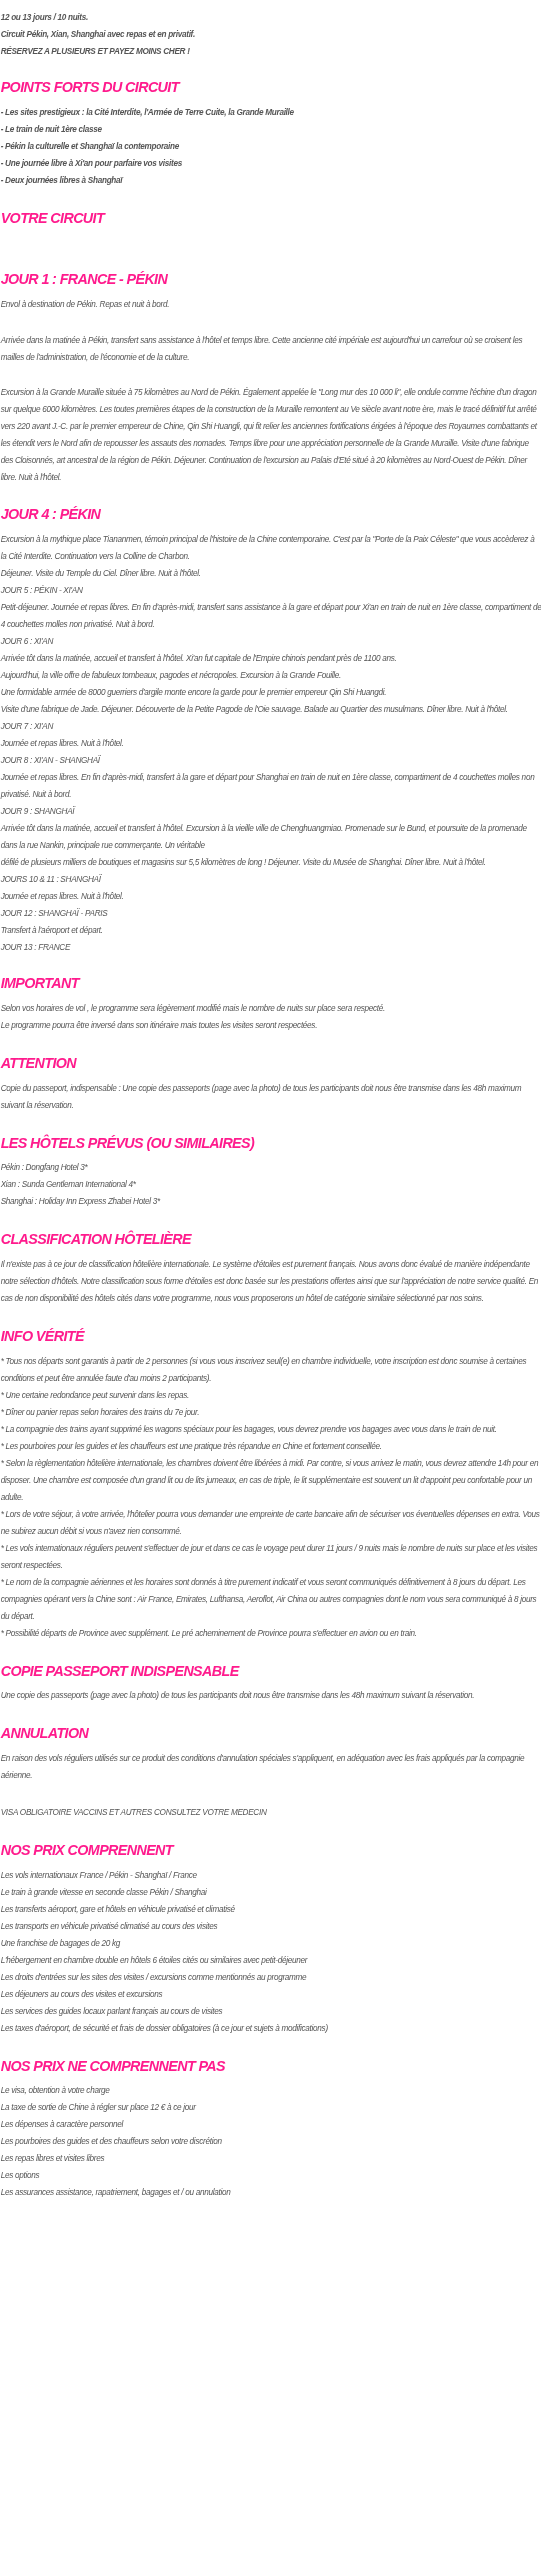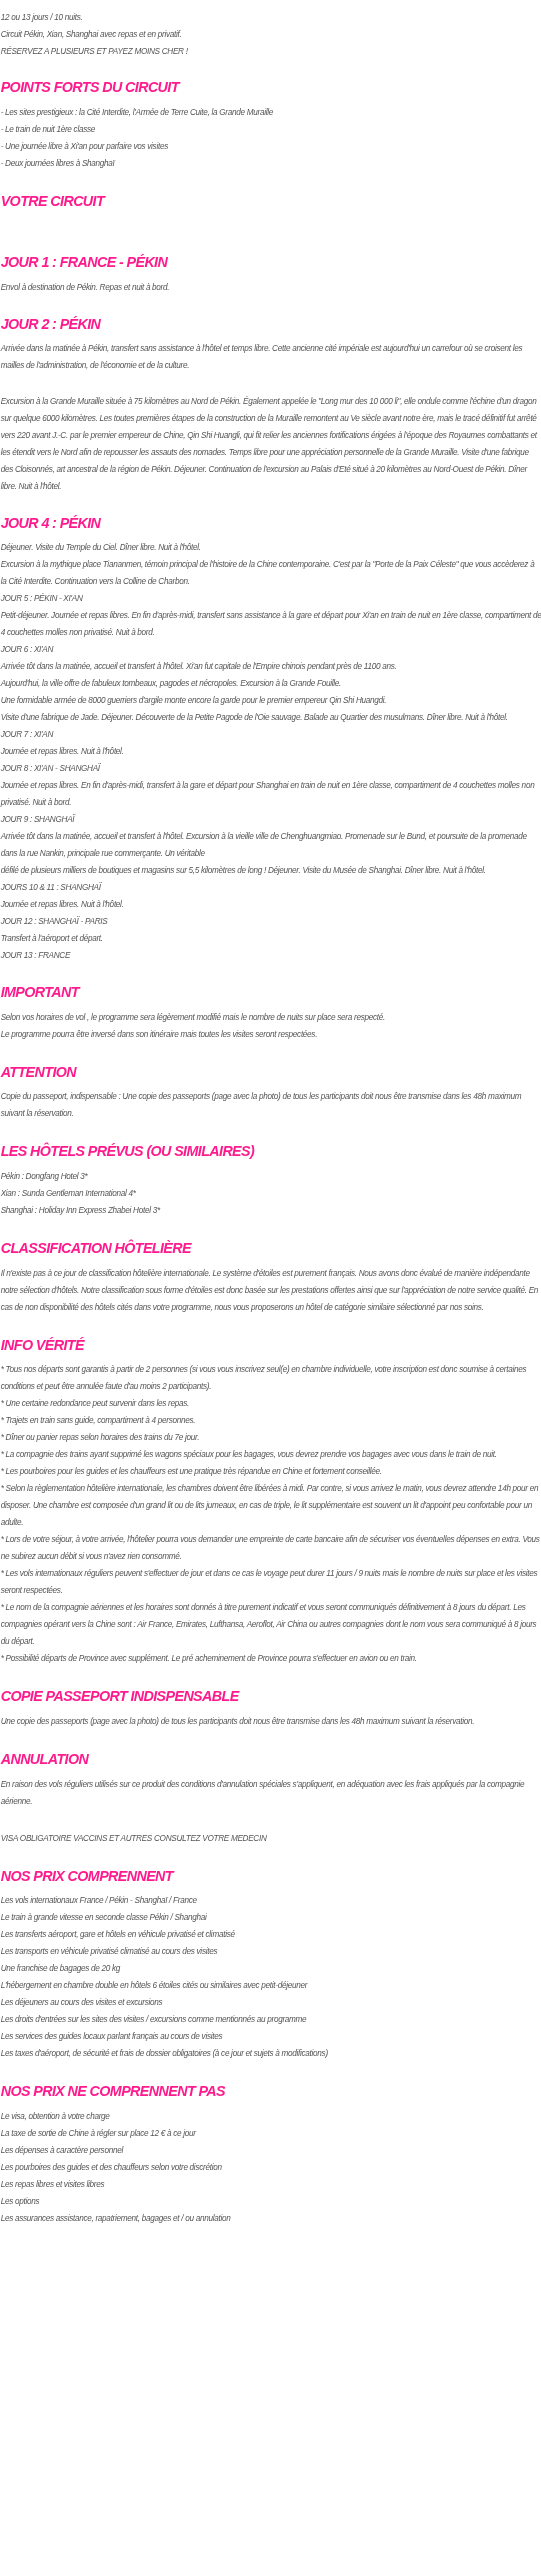--- a/index.html
+++ b/index.html
@@ -7,21 +7,21 @@
     width: 541px;
     font-family: "Liberation Sans", sans-serif;
     font-style: italic;
     color: #555555;
     font-size: 8.2px;
     letter-spacing: -0.3px;
     overflow: hidden;
   }
   .page { padding: 8.6px 0 0 0.7px; width: 541px; }
   p { margin: 0; line-height: 17px; }
-  .lines div { line-height: 17px; }
+  .lines div { line-height: 17px; font-weight: bold; }
   h2 {
     color: #ff1b8d;
     font-style: italic;
     font-weight: bold;
     font-size: 14.3px;
     letter-spacing: -0.6px;
     margin: 0;
     line-height: 18.6px;
   }
   .intro { margin-bottom: 18.6px; }
@@ -41,48 +41,48 @@
     <div>12 ou 13 jours / 10 nuits.</div>
     <div>Circuit Pékin, Xian, Shanghai avec repas et en privatif.</div>
     <div>RÉSERVEZ A PLUSIEURS ET PAYEZ MOINS CHER !</div>
   </div>
 
   <section class="sec gap-after">
     <h2>POINTS FORTS DU CIRCUIT</h2>
     <div class="lines">
       <div>- Les sites prestigieux : la Cité Interdite, l'Armée de Terre Cuite, la Grande Muraille</div>
       <div>- Le train de nuit 1ère classe</div>
+      <div>- Pékin la culturelle et Shanghaï la contemporaine</div>
       <div>- Une journée libre à Xi'an pour parfaire vos visites</div>
       <div>- Deux journées libres à Shanghaï</div>
     </div>
   </section>
 
   <section class="sec votre">
     <h2>VOTRE CIRCUIT</h2>
   </section>
 
   <section class="day">
     <h2>JOUR 1 : FRANCE - PÉKIN</h2>
     <p>Envol à destination de Pékin. Repas et nuit à bord.</p>
   </section>
 
   <section class="day">
-    <h2>JOUR 2 : PÉKIN</h2>
     <p>Arrivée dans la matinée à Pékin, transfert sans assistance à l'hôtel et temps libre. Cette ancienne cité impériale est aujourd'hui un carrefour où se croisent les mailles de l'administration, de l'économie et de la culture.</p>
   </section>
 
   <section class="day">
     <p>Excursion à la Grande Muraille située à 75 kilomètres au Nord de Pékin. Également appelée le "Long mur des 10 000 li", elle ondule comme l'échine d'un dragon sur quelque 6000 kilomètres. Les toutes premières étapes de la construction de la Muraille remontent au Ve siècle avant notre ère, mais le tracé définitif fut arrêté vers 220 avant J.-C. par le premier empereur de Chine, Qin Shi Huangli, qui fit relier les anciennes fortifications érigées à l'époque des Royaumes combattants et les étendit vers le Nord afin de repousser les assauts des nomades. Temps libre pour une appréciation personnelle de la Grande Muraille. Visite d'une fabrique des Cloisonnés, art ancestral de la région de Pékin. Déjeuner. Continuation de l'excursion au Palais d'Eté situé à 20 kilomètres au Nord-Ouest de Pékin. Dîner libre. Nuit à l'hôtel.</p>
   </section>
 
   <section class="day">
     <h2>JOUR 4 : PÉKIN</h2>
     <div class="lines">
+      <p>Excursion à la mythique place Tiananmen, témoin principal de l'histoire de la Chine contemporaine. C'est par la "Porte de la Paix Céleste" que vous accèderez à la Cité Interdite. Continuation vers la Colline de Charbon.</p>
       <p>Déjeuner. Visite du Temple du Ciel. Dîner libre. Nuit à l'hôtel.</p>
-      <p>Excursion à la mythique place Tiananmen, témoin principal de l'histoire de la Chine contemporaine. C'est par la "Porte de la Paix Céleste" que vous accèderez à la Cité Interdite. Continuation vers la Colline de Charbon.</p>
       <p>JOUR 5 : PÉKIN - XI'AN</p>
       <p>Petit-déjeuner. Journée et repas libres. En fin d'après-midi, transfert sans assistance à la gare et départ pour Xi'an en train de nuit en 1ère classe, compartiment de 4 couchettes molles non privatisé. Nuit à bord.</p>
       <p>JOUR 6 : XI'AN</p>
       <p>Arrivée tôt dans la matinée, accueil et transfert à l'hôtel. Xi'an fut capitale de l'Empire chinois pendant près de 1100 ans.</p>
       <p>Aujourd'hui, la ville offre de fabuleux tombeaux, pagodes et nécropoles. Excursion à la Grande Fouille.</p>
       <p>Une formidable armée de 8000 guerriers d'argile monte encore la garde pour le premier empereur Qin Shi Huangdi.</p>
       <p>Visite d'une fabrique de Jade. Déjeuner. Découverte de la Petite Pagode de l'Oie sauvage. Balade au Quartier des musulmans. Dîner libre. Nuit à l'hôtel.</p>
       <p>JOUR 7 : XI'AN</p>
       <p>Journée et repas libres. Nuit à l'hôtel.</p>
       <p>JOUR 8 : XI'AN - SHANGHAÏ</p>
@@ -118,21 +118,20 @@
 
   <section class="sec gap-after">
     <h2>CLASSIFICATION HÔTELIÈRE</h2>
     <p>Il n'existe pas à ce jour de classification hôtelière internationale. Le système d'étoiles est purement français. Nous avons donc évalué de manière indépendante notre sélection d'hôtels. Notre classification sous forme d'étoiles est donc basée sur les prestations offertes ainsi que sur l'appréciation de notre service qualité. En cas de non disponibilité des hôtels cités dans votre programme, nous vous proposerons un hôtel de catégorie similaire sélectionné par nos soins.</p>
   </section>
 
   <section class="sec gap-after">
     <h2>INFO VÉRITÉ</h2>
     <p>* Tous nos départs sont garantis à partir de 2 personnes (si vous vous inscrivez seul(e) en chambre individuelle, votre inscription est donc soumise à certaines conditions et peut être annulée faute d'au moins 2 participants).</p>
     <p>* Une certaine redondance peut survenir dans les repas.</p>
-    <p>* Trajets en train sans guide, compartiment à 4 personnes.</p>
     <p>* Dîner ou panier repas selon horaires des trains du 7e jour.</p>
     <p>* La compagnie des trains ayant supprimé les wagons spéciaux pour les bagages, vous devrez prendre vos bagages avec vous dans le train de nuit.</p>
     <p>* Les pourboires pour les guides et les chauffeurs est une pratique très répandue en Chine et fortement conseillée.</p>
     <p>* Selon la règlementation hôtelière internationale, les chambres doivent être libérées à midi. Par contre, si vous arrivez le matin, vous devrez attendre 14h pour en disposer. Une chambre est composée d'un grand lit ou de lits jumeaux, en cas de triple, le lit supplémentaire est souvent un lit d'appoint peu confortable pour un adulte.</p>
     <p>* Lors de votre séjour, à votre arrivée, l'hôtelier pourra vous demander une empreinte de carte bancaire afin de sécuriser vos éventuelles dépenses en extra. Vous ne subirez aucun débit si vous n'avez rien consommé.</p>
     <p>* Les vols internationaux réguliers peuvent s'effectuer de jour et dans ce cas le voyage peut durer 11 jours / 9 nuits mais le nombre de nuits sur place et les visites seront respectées.</p>
     <p>* Le nom de la compagnie aériennes et les horaires sont donnés à titre purement indicatif et vous seront communiqués définitivement à 8 jours du départ. Les compagnies opérant vers la Chine sont : Air France, Emirates, Lufthansa, Aeroflot, Air China ou autres compagnies dont le nom vous sera communiqué à 8 jours du départ.</p>
     <p>* Possibilité départs de Province avec supplément. Le pré acheminement de Province pourra s'effectuer en avion ou en train.</p>
   </section>
 
@@ -152,22 +151,22 @@
 
 
   <section class="sec gap-after">
     <h2>NOS PRIX COMPRENNENT</h2>
     <p>Les vols internationaux France / Pékin - Shanghaï / France</p>
     <p>Le train à grande vitesse en seconde classe Pékin / Shanghai</p>
     <p>Les transferts aéroport, gare et hôtels en véhicule privatisé et climatisé</p>
     <p>Les transports en véhicule privatisé climatisé au cours des visites</p>
     <p>Une franchise de bagages de 20 kg</p>
     <p>L'hébergement en chambre double en hôtels 6 étoiles cités ou similaires avec petit-déjeuner</p>
+    <p>Les droits d'entrées sur les sites des visites / excursions comme mentionnés au programme</p>
     <p>Les déjeuners au cours des visites et excursions</p>
-    <p>Les droits d'entrées sur les sites des visites / excursions comme mentionnés au programme</p>
     <p>Les services des guides locaux parlant français au cours de visites</p>
     <p>Les taxes d'aéroport, de sécurité et frais de dossier obligatoires (à ce jour et sujets à modifications)</p>
   </section>
 
   <section class="sec">
     <h2>NOS PRIX NE COMPRENNENT PAS</h2>
     <p>Le visa, obtention à votre charge</p>
     <p>La taxe de sortie de Chine à régler sur place 12 € à ce jour</p>
     <p>Les dépenses à caractère personnel</p>
     <p>Les pourboires des guides et des chauffeurs selon votre discrétion</p>

